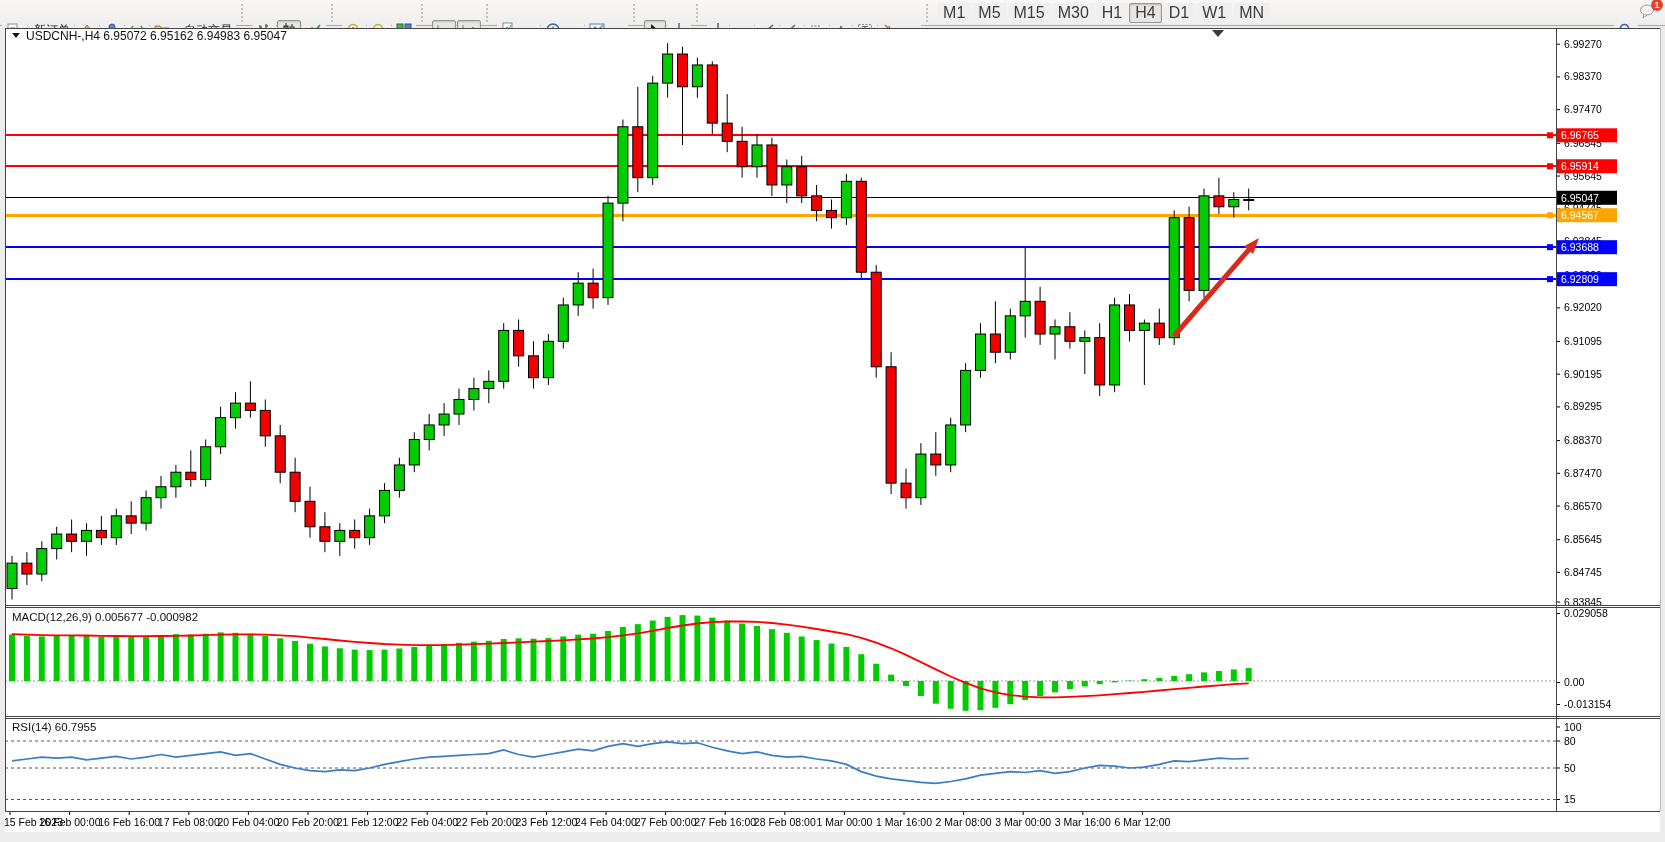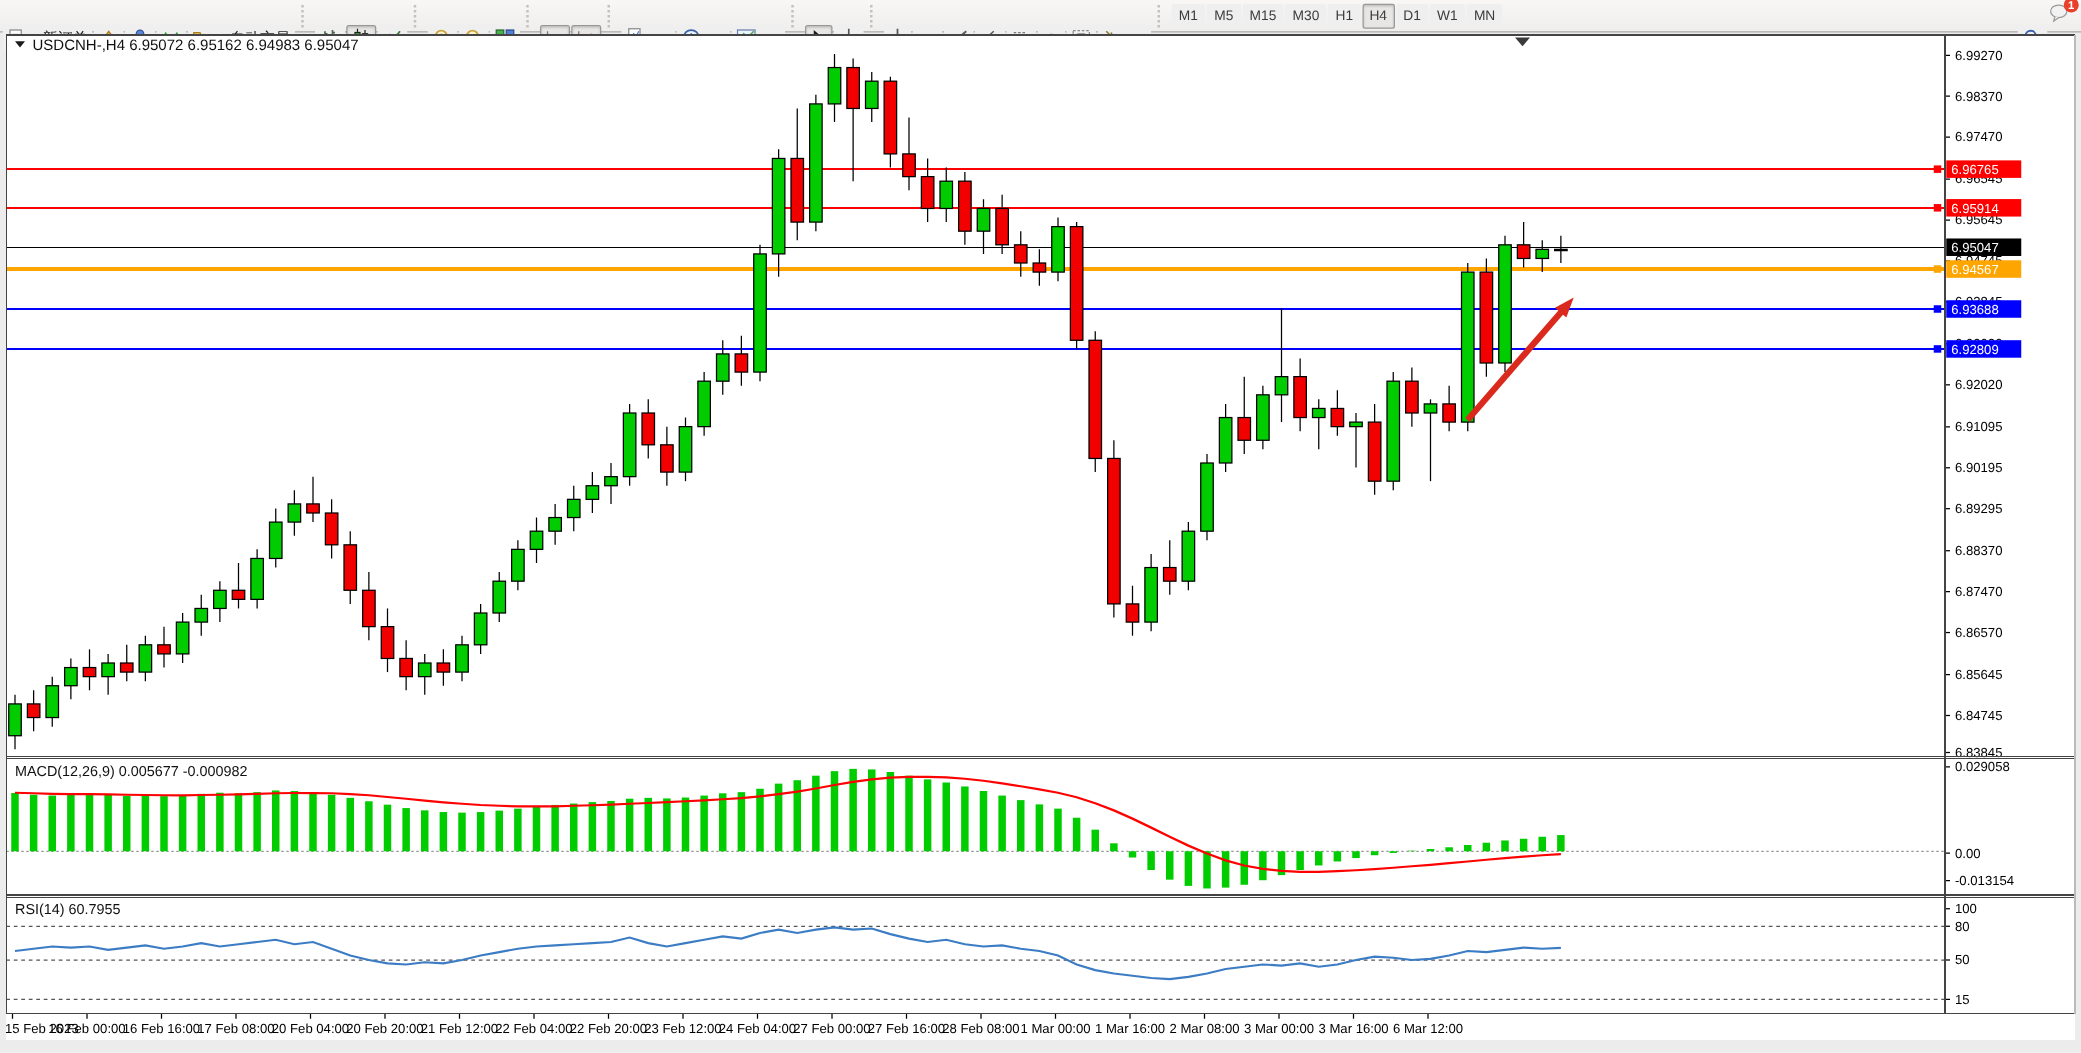--- a/index.html
+++ b/index.html
@@ -4,21 +4,21 @@
 <style>
   html,body{margin:0;padding:0;background:#ececec;width:1665px;height:842px;overflow:hidden;
     font-family:"Liberation Sans",sans-serif;-webkit-font-smoothing:antialiased;}
   .toolbar{height:26px;background:linear-gradient(#f8f7f5,#efeeec);border-bottom:1px solid #a9a9a9;
     display:flex;align-items:center;padding:0 2px;gap:1px;box-sizing:border-box;}
   .tbtn{height:21px;min-width:22px;display:inline-flex;align-items:center;justify-content:center;
     gap:14px;padding:0 3px;border:1px solid transparent;border-radius:2px;font-size:12px;color:#222;cursor:default;margin-top:35px;}
   .tbtn.pressed{border:1px solid #979797;background:#e7e6e4;box-shadow:inset 0 1px 2px rgba(0,0,0,.18);}
   .tbtn .dd{font-size:8px;color:#555;margin-left:1px;}
   .sep{width:4px;height:18px;border-left:2px dotted #c2c1bf;margin:0 4px;}
-  .tf-btn{height:20px;padding:0 5px;font-size:11px;color:#3c3c3c;border:1px solid transparent;border-radius:2px;
+  .tf-btn{height:20px;padding:0 5px;font-size:16px;color:#3c3c3c;border:1px solid transparent;border-radius:2px;
     display:inline-flex;align-items:center;}
   .tf-btn.pressed{border:1px solid #979797;background:#e7e6e4;box-shadow:inset 0 1px 2px rgba(0,0,0,.18);}
   .spacer{flex:1;}
   .chat-wrap{position:relative;margin-right:6px;}
   .badge{position:absolute;top:-4px;right:-6px;background:#e8402a;color:#fff;border-radius:50%;
     width:12px;height:12px;font-size:9px;line-height:12px;text-align:center;font-weight:bold;}
   .chart-area{position:relative;width:1638px;height:816px;}
   svg text{font-family:"Liberation Sans",sans-serif;}
 </style>
 </head>

